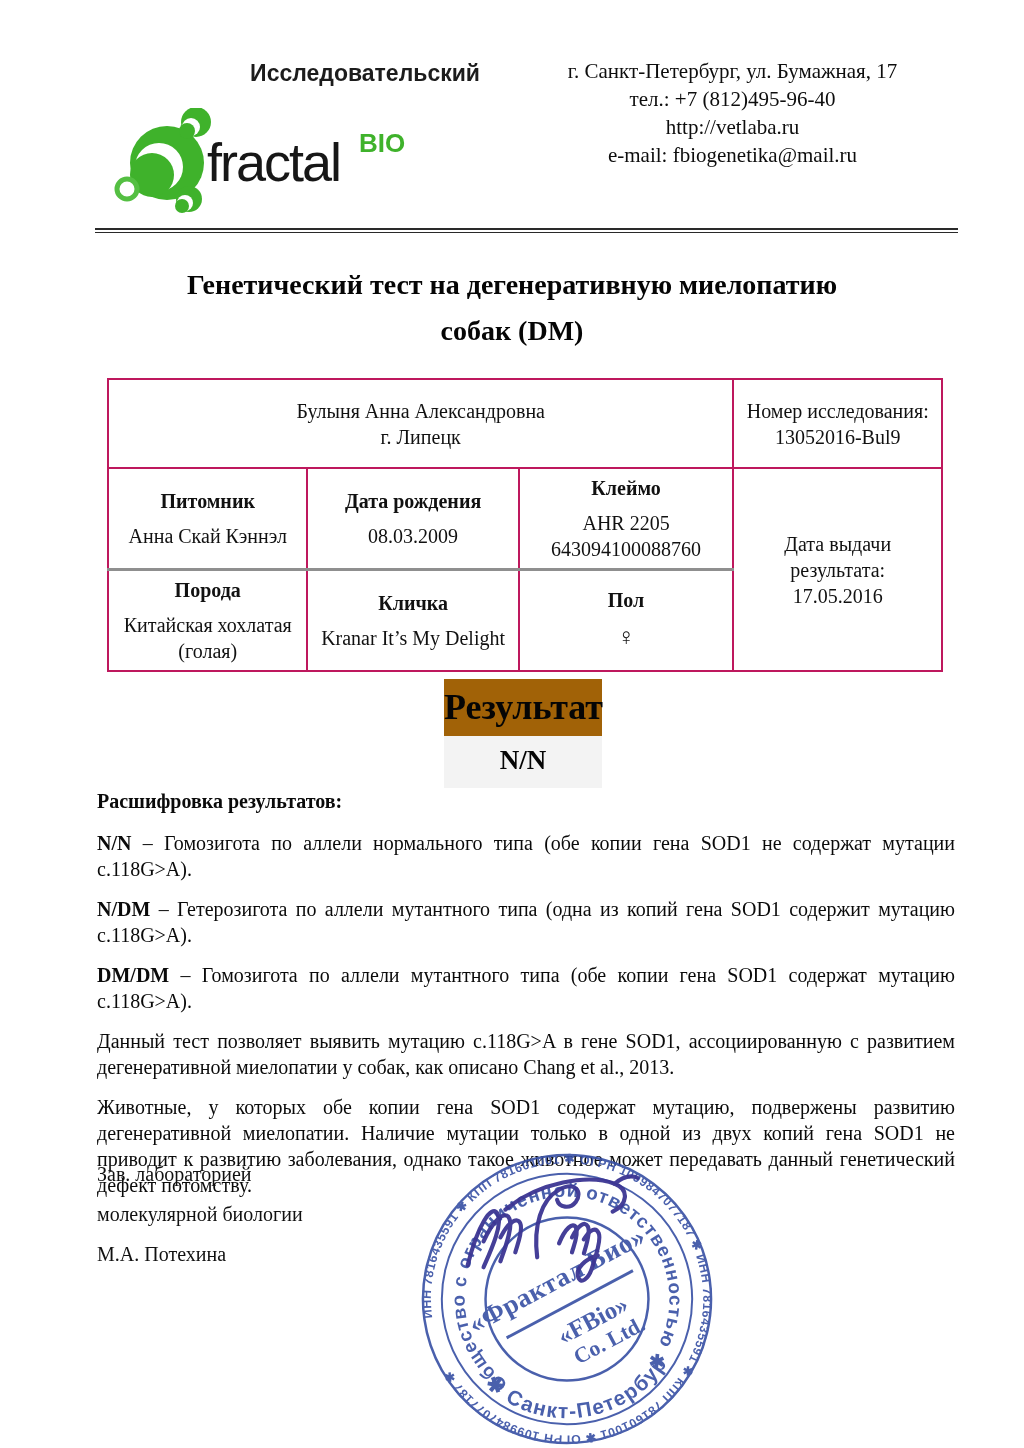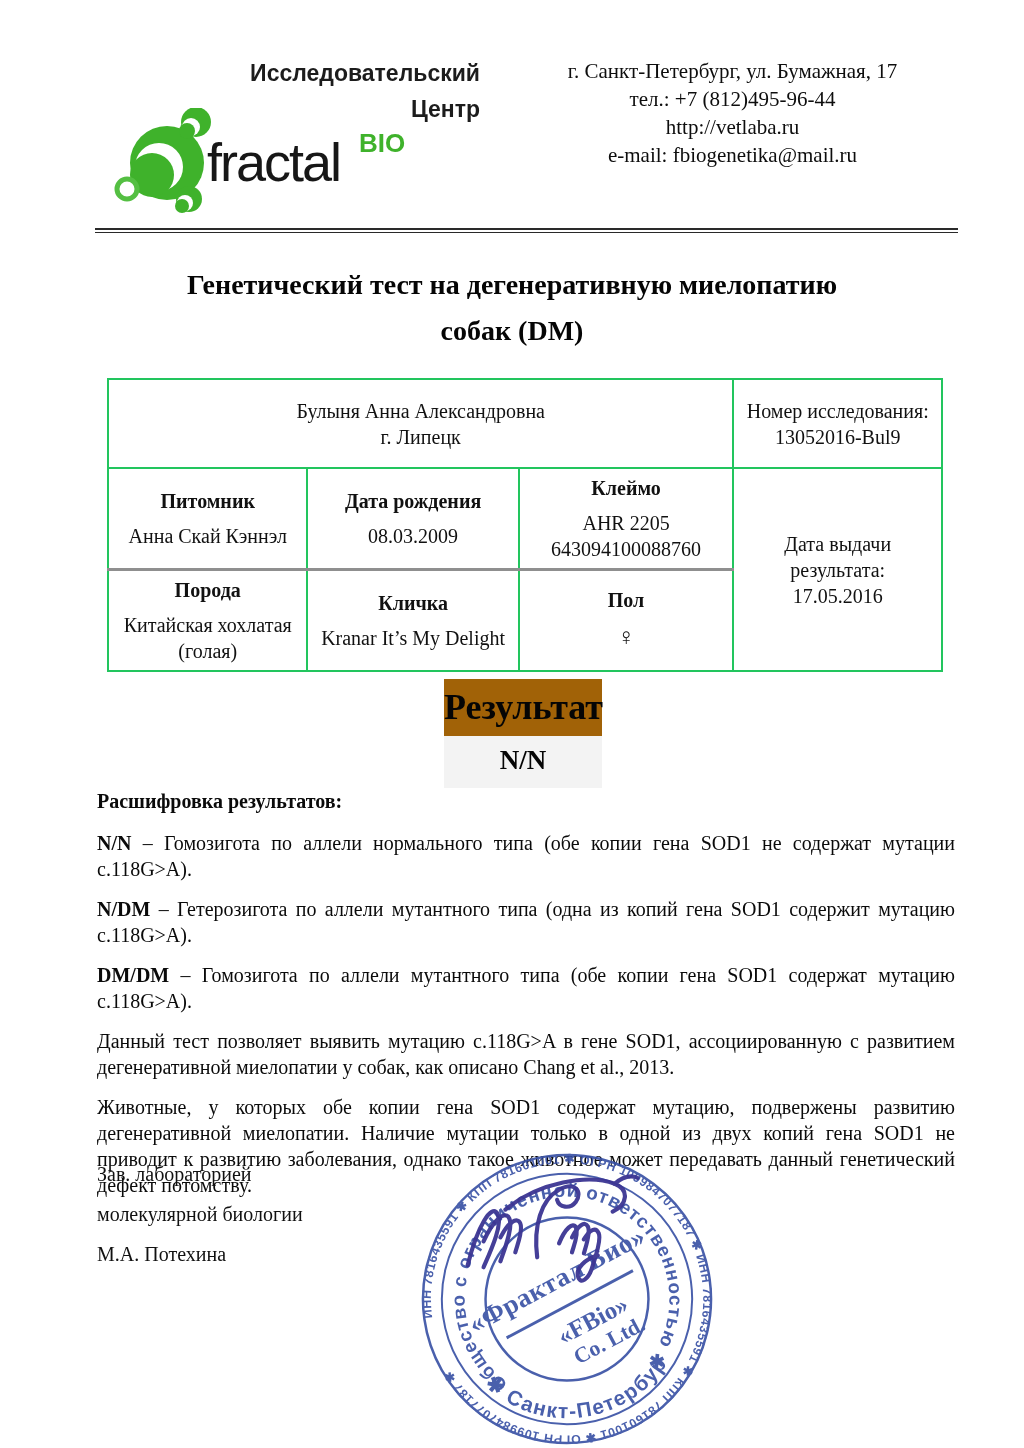--- a/index.html
+++ b/index.html
@@ -28,21 +28,21 @@
   .doc-title {
     position:absolute; left:0; top:262px; width:1024px;
     text-align:center; font-weight:bold; font-size:28px; line-height:46px; color:#050505;
   }
   
   .info-table {
     position:absolute; left:107px; top:378px; width:836px;
     border-collapse:collapse; border:2.5px solid #000;
     font-size:20px; line-height:1.3; text-align:center;
   }
-  .info-table td { border:2px solid #22c55e; vertical-align:middle; padding:6px 8px; }
+  .info-table td { border:2px solid #be185d; vertical-align:middle; padding:6px 8px; }
   .info-table .lbl { font-weight:bold; display:block; }
   .info-table .val { display:block; margin-top:9px; }
   .info-table .val2 { display:block; }
   .r1 td { height:89px; }
   .r2 td { height:93px; }
   .r3 td { height:90px; }
   .sep { border-top:3px solid #8f8f8f !important; }
   .sex-glyph { font-size:24px; }
   
   .result-box { position:absolute; left:444px; top:679px; width:158px; text-align:center; }
@@ -61,21 +61,20 @@
   
   .stamp { position:absolute; left:418px; top:1150px; width:298px; height:298px; }
 </style>
 </head>
 <body>
 
 <div class="page">
 
   <div class="center-name">
     <div>Исследовательский</div>
-    <div>Центр</div>
   </div>
 
   <div class="logo-box">
     <svg viewBox="0 0 300 112" width="300" height="112">
       <g stroke="#3fb22b" stroke-width="6">
         <line x1="55" y1="55" x2="84" y2="15"></line>
         <line x1="55" y1="55" x2="77" y2="90"></line>
         <line x1="55" y1="55" x2="16" y2="80" stroke-width="5"></line>
       </g>
       <circle cx="55" cy="55" r="37" fill="#3fb22b"></circle>
@@ -88,21 +87,21 @@
       <circle cx="73" cy="95" r="8" fill="#ffffff"></circle>
       <circle cx="70" cy="98" r="7" fill="#3fb22b"></circle>
       <circle cx="15" cy="81" r="10" fill="#ffffff" stroke="#54bf42" stroke-width="5"></circle>
       <text x="95" y="73" font-family="Liberation Sans, sans-serif" font-size="54" letter-spacing="-2" fill="#171717">fractal</text>
       <text x="247" y="44" font-family="Liberation Sans, sans-serif" font-size="26" font-weight="bold" fill="#3fb22b">BIO</text>
     </svg>
   </div>
 
   <div class="address">
     <div>г. Санкт-Петербург, ул. Бумажная, 17</div>
-    <div>тел.: +7 (812)495-96-44</div>
+    <div>тел.: +7 (812)495-96-40</div>
     <div>http://vetlaba.ru</div>
     <div>e-mail: fbiogenetika@mail.ru</div>
   </div>
 
   <div class="divider"></div>
 
   <div class="doc-title">
     <div>Генетический тест на дегенеративную миелопатию</div>
     <div>собак (DM)</div>
   </div>

